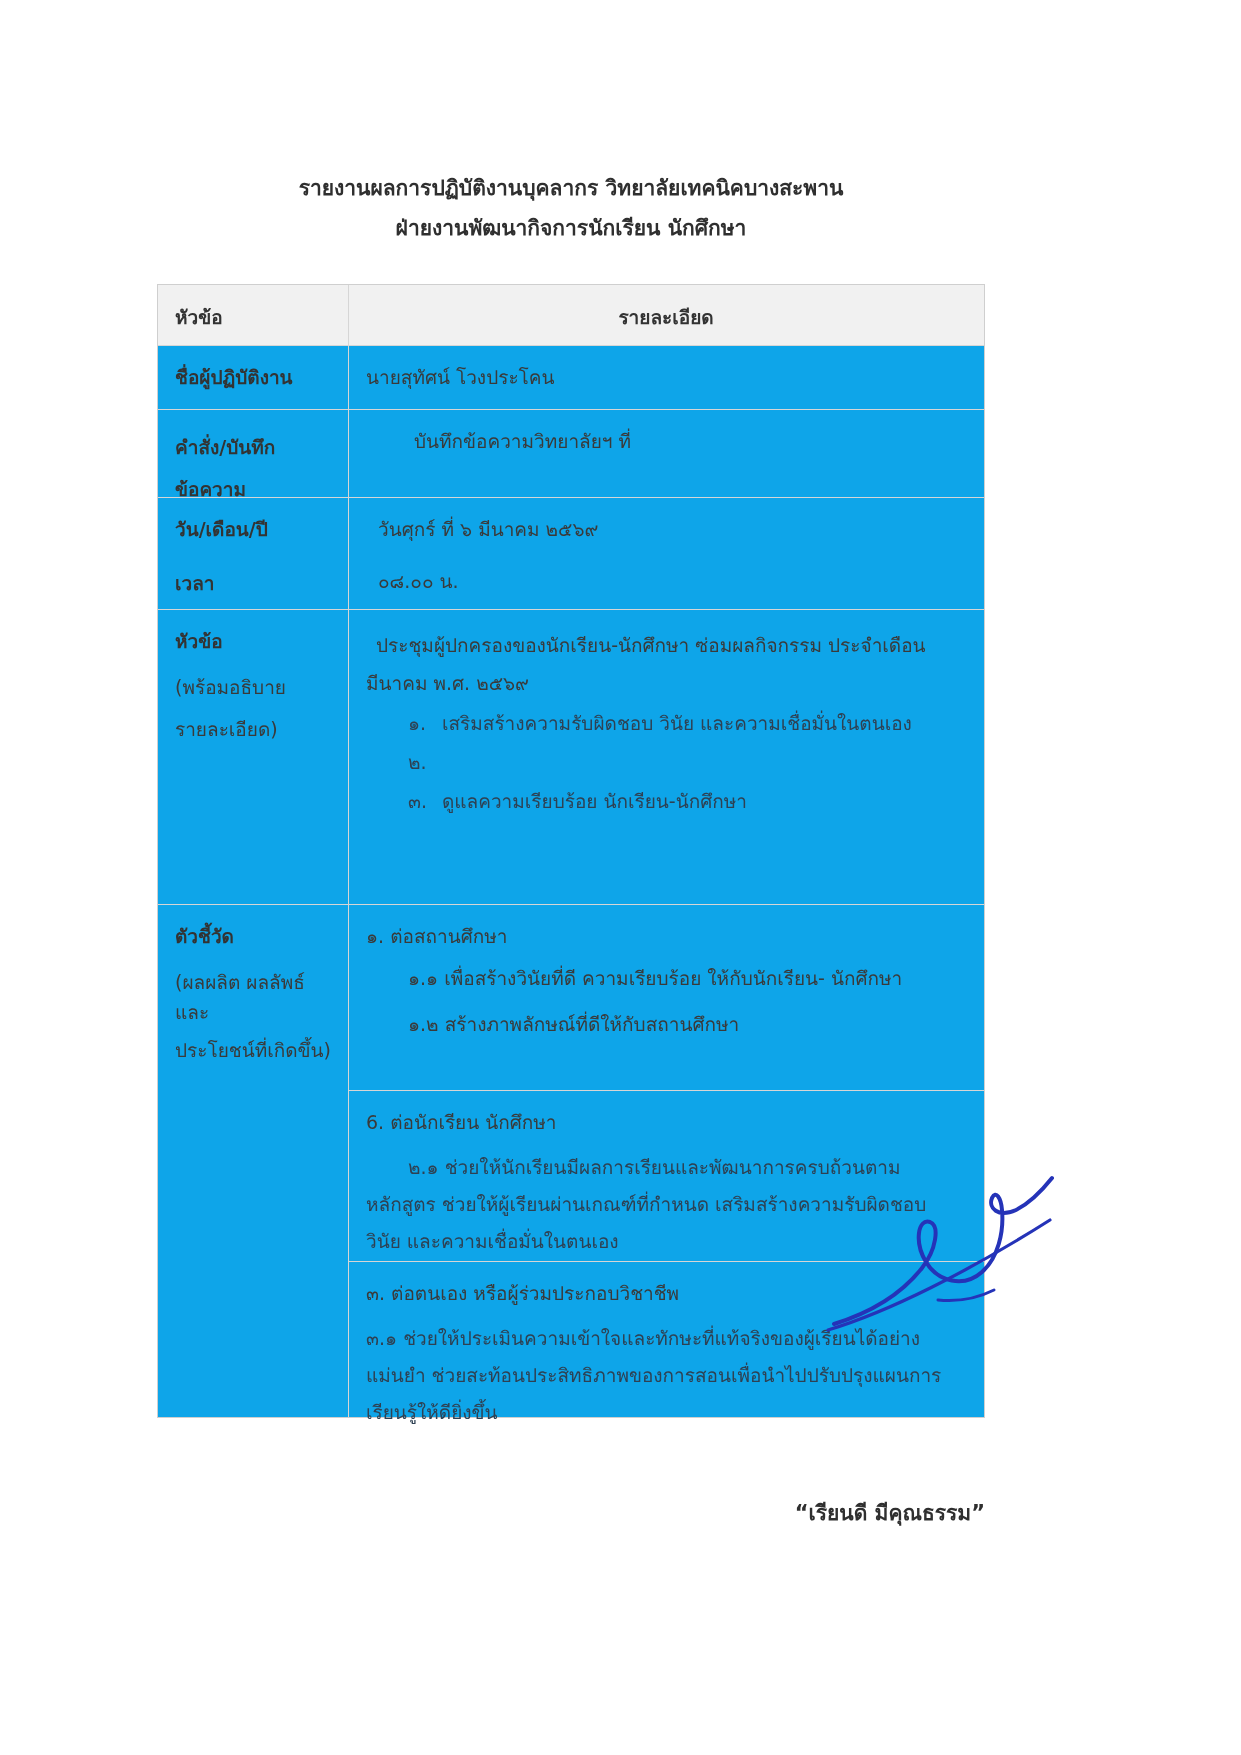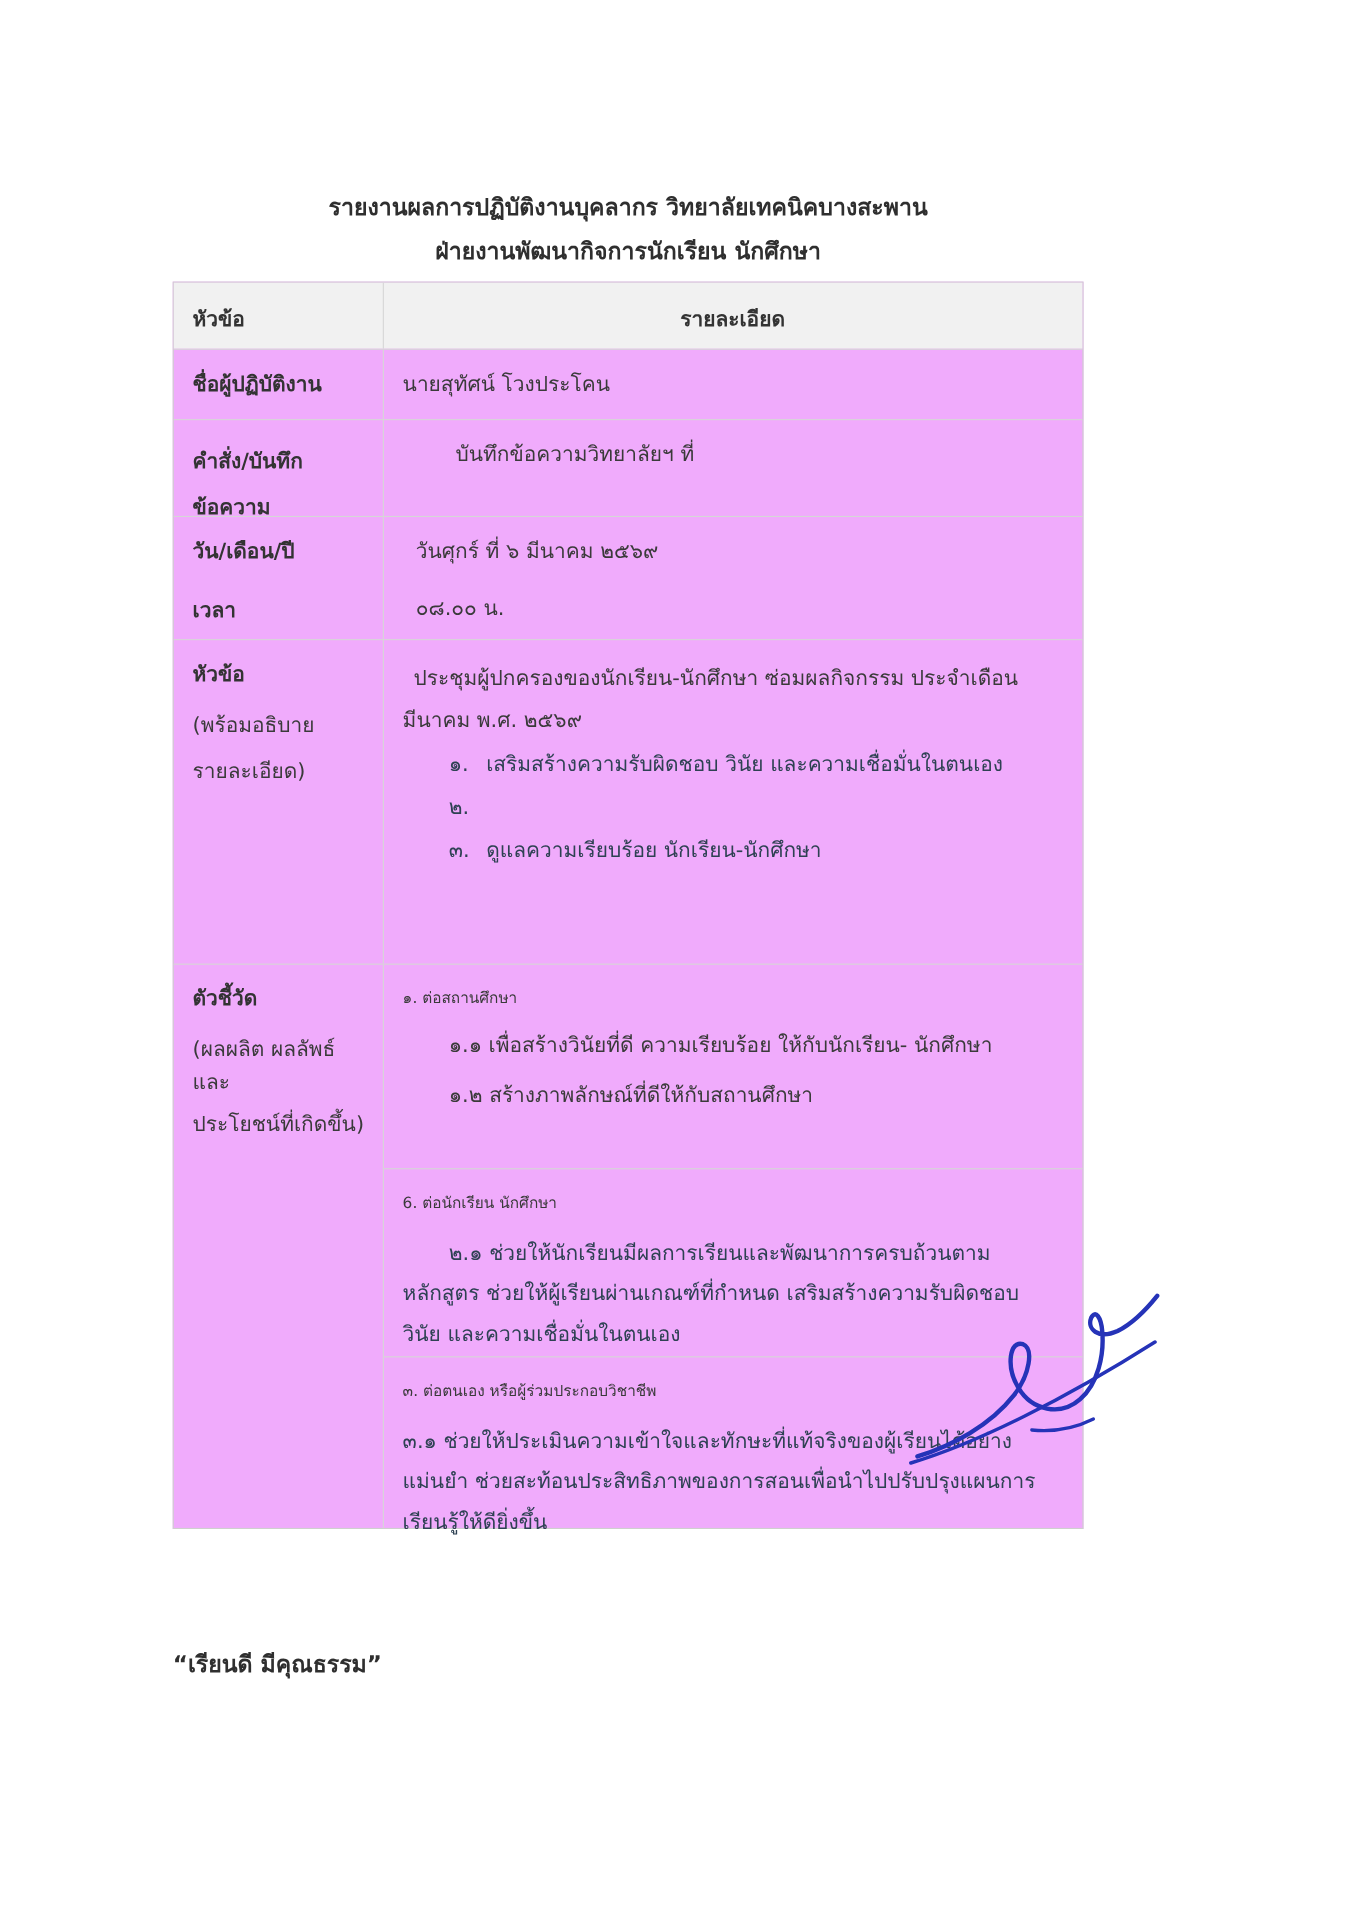--- a/index.html
+++ b/index.html
@@ -14,24 +14,24 @@
   .sheet { position: relative; width: 1241px; height: 1755px; background: #fff; }
   .doc-area { position: absolute; left: 157px; top: 0; width: 828px; }
 
   .title-block { margin-top: 168px; text-align: center; }
   .title-line {
     font-size: 21px; font-weight: bold; color: #2f2f2f;
     line-height: 40px;
   }
 
   .doc-table {
-    margin-top: 8px;
+    margin-top: 36px;
     width: 828px;
     border: 1px solid #cfcfcf;
-    background: #f0abfc;
+    background: #0ea5e9;
   }
   .t-row { display: flex; border-top: 1px solid #d6d6d6; }
   .t-row:first-child { border-top: none; }
   .t-left {
     width: 191px; flex: 0 0 191px;
     border-right: 1px solid #d6d6d6;
     padding: 16px 10px 10px 17px;
   }
   .t-right { flex: 1 1 auto; padding: 16px 18px 6px 17px; }
 
@@ -64,40 +64,40 @@
   .topic-list-item .num { width: 34px; flex: 0 0 34px; }
 
   .row-kpi { display: flex; }
   .row-kpi .t-left { padding-top: 16px; }
   .kpi-right { flex: 1 1 auto; display: flex; flex-direction: column; }
   .kpi-section { padding: 16px 18px 10px 17px; border-top: 1px solid #d6d6d6; }
   .kpi-section:first-child { border-top: none; }
   .kpi-sec-1 { height: 185px; }
   .kpi-sec-2 { height: 171px; }
   .kpi-sec-3 { height: 156px; }
-  .kpi-heading { font-size: 14px; color: #3a3a3a; line-height: 30px; margin-bottom: 12px; }
+  .kpi-heading { font-size: 19px; color: #3a3a3a; line-height: 30px; margin-bottom: 12px; }
   .kpi-line { font-size: 19px; color: #3a3a3a; line-height: 30px; margin-left: 42px; margin-bottom: 16px; }
   .kpi-paragraph { font-size: 19px; color: var(--accent, #2e4153); line-height: 37px; }
   .kpi-paragraph.indent-first { text-indent: 42px; }
 
   .kpi-topic-lines .label-bold { line-height: 30px; margin-bottom: 16px; }
   .kpi-topic-lines .label-plain { line-height: 30px; margin-bottom: 8px; }
 
   .row-topic .t-left .label-bold { line-height: 30px; margin-bottom: 16px; }
   .row-topic .t-left .label-plain { line-height: 30px; margin-bottom: 12px; }
   .row-order .t-left .label-bold { line-height: 42px; }
 
   .signature-wrap {
     position: absolute; left: 818px; top: 1172px;
     width: 240px; height: 170px; pointer-events: none;
   }
 
   .footer-quote {
     position: absolute; left: 157px; top: 1496px; width: 828px;
-    text-align: left; font-size: 21px; font-weight: bold; color: #2f2f2f;
+    text-align: right; font-size: 21px; font-weight: bold; color: #2f2f2f;
   }
 </style>
 </head>
 <body style="--accent: #2e4153;">
 
 <div class="sheet">
   <div class="doc-area">
 
     <div class="title-block">
       <div class="title-line">รายงานผลการปฏิบัติงานบุคลากร วิทยาลัยเทคนิคบางสะพาน</div>

